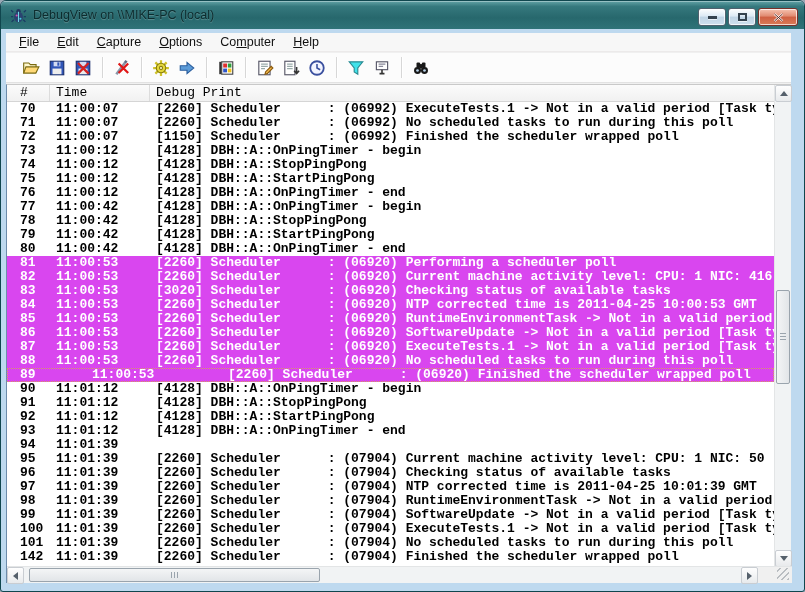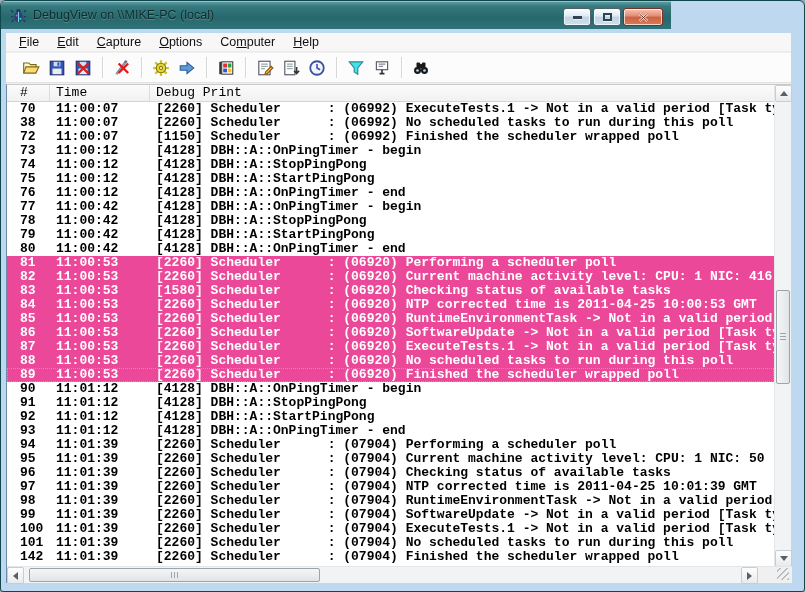--- a/index.html
+++ b/index.html
@@ -9,21 +9,21 @@
     background:#bed9ef;
     border:1px solid #10464e;
     border-radius:6px 6px 3px 3px;
     overflow:hidden;
     font-family:"Liberation Sans",sans-serif;
     cursor:default;
     -webkit-user-select:none;user-select:none;
   }
   
   .titlebar{
-    position:absolute;left:0;top:0;width:670px;height:28px;
+    position:absolute;left:0;top:0;width:805px;height:28px;
     background:linear-gradient(180deg,#63a3a7 0%,#35787d 20%,#27686d 60%,#2f7378 100%);
     box-shadow:inset 0 1px 0 rgba(255,255,255,.35);
     display:flex;align-items:center;
   }
   .app-icon{width:17px;height:17px;margin:0 6px 0 9px;flex:0 0 auto;}
   .title-text{font-size:12.5px;color:#0d2c2e;white-space:pre;text-shadow:0 1px 1px rgba(255,255,255,.25);}
   .winbtns{position:absolute;right:8px;top:7px;display:flex;gap:2px;}
   .wbtn{
     width:28px;height:18px;border:1px solid #50616e;border-radius:3px;
     background:linear-gradient(180deg,#fdfefe 0%,#dceaf5 45%,#bfd4e5 50%,#cfe0ee 100%);
@@ -66,22 +66,22 @@
   .hc{overflow:hidden;}
   .hc-num{width:43px;padding-left:13px;border-right:1px solid #dcdcdc;}
   .hc-time{width:100px;padding-left:6px;border-right:1px solid #dcdcdc;}
   .hc-dbg{flex:1;padding-left:6px;}
   .rows{position:absolute;left:0;top:17px;right:17px;height:462px;overflow:hidden;background:#fff;}
   .row{
     height:14px;display:flex;white-space:pre;overflow:hidden;
     font-family:"Liberation Mono","DejaVu Sans Mono",monospace;
     font-size:13px;line-height:14px;color:#000;font-weight:bold;
   }
-  .row.sel{background:#ec4899;color:#fff;}
-  .row.focus{outline:1px dotted #d79b62;outline-offset:-1px;}
+  .row.sel{background:#d946ef;color:#fff;}
+  .row.focus{outline:1px dotted #d79b62;outline-offset:-1px;gap:36px;}
   .c-num{width:43px;padding-left:13px;overflow:hidden;flex:0 0 auto;}
   .c-time{width:100px;padding-left:6px;overflow:hidden;flex:0 0 auto;}
   .c-dbg{flex:1;padding-left:6px;overflow:hidden;}
   
   .vscroll{position:absolute;right:0;top:0;width:17px;height:482px;background:#f1f3f4;border-left:1px solid #e3e5e6;}
   .hscroll{position:absolute;left:0;bottom:0;height:17px;width:751px;background:#f1f3f4;border-top:1px solid #e3e5e6;}
   .corner{position:absolute;left:751px;bottom:0;height:17px;width:34px;background:#f0f0f0;border-top:1px solid #e3e5e6;}
   .sbtn{position:absolute;width:17px;height:17px;background:linear-gradient(180deg,#fefefe,#e8eaec);border:1px solid #c9cdd2;border-radius:2px;display:flex;align-items:center;justify-content:center;}
   .vscroll .up{top:0;left:0;}
   .vscroll .down{bottom:0;left:0;}
@@ -261,44 +261,44 @@
 
     <div class="listarea">
       <div class="lv-header">
         <div class="hc hc-num">#</div>
         <div class="hc hc-time">Time</div>
         <div class="hc hc-dbg">Debug Print</div>
       </div>
 
       <div class="rows">
           <div class="row"><span class="c-num">70</span><span class="c-time">11:00:07</span><span class="c-dbg">[2260] Scheduler      : (06992) ExecuteTests.1 -&gt; Not in a valid period [Task ty</span></div>
-          <div class="row"><span class="c-num">38</span><span class="c-time">11:00:07</span><span class="c-dbg">[2260] Scheduler      : (06992) No scheduled tasks to run during this poll</span></div>
+          <div class="row"><span class="c-num">71</span><span class="c-time">11:00:07</span><span class="c-dbg">[2260] Scheduler      : (06992) No scheduled tasks to run during this poll</span></div>
           <div class="row"><span class="c-num">72</span><span class="c-time">11:00:07</span><span class="c-dbg">[1150] Scheduler      : (06992) Finished the scheduler wrapped poll</span></div>
           <div class="row"><span class="c-num">73</span><span class="c-time">11:00:12</span><span class="c-dbg">[4128] DBH::A::OnPingTimer - begin</span></div>
           <div class="row"><span class="c-num">74</span><span class="c-time">11:00:12</span><span class="c-dbg">[4128] DBH::A::StopPingPong</span></div>
           <div class="row"><span class="c-num">75</span><span class="c-time">11:00:12</span><span class="c-dbg">[4128] DBH::A::StartPingPong</span></div>
           <div class="row"><span class="c-num">76</span><span class="c-time">11:00:12</span><span class="c-dbg">[4128] DBH::A::OnPingTimer - end</span></div>
           <div class="row"><span class="c-num">77</span><span class="c-time">11:00:42</span><span class="c-dbg">[4128] DBH::A::OnPingTimer - begin</span></div>
           <div class="row"><span class="c-num">78</span><span class="c-time">11:00:42</span><span class="c-dbg">[4128] DBH::A::StopPingPong</span></div>
           <div class="row"><span class="c-num">79</span><span class="c-time">11:00:42</span><span class="c-dbg">[4128] DBH::A::StartPingPong</span></div>
           <div class="row"><span class="c-num">80</span><span class="c-time">11:00:42</span><span class="c-dbg">[4128] DBH::A::OnPingTimer - end</span></div>
           <div class="row sel"><span class="c-num">81</span><span class="c-time">11:00:53</span><span class="c-dbg">[2260] Scheduler      : (06920) Performing a scheduler poll</span></div>
           <div class="row sel"><span class="c-num">82</span><span class="c-time">11:00:53</span><span class="c-dbg">[2260] Scheduler      : (06920) Current machine activity level: CPU: 1 NIC: 416</span></div>
-          <div class="row sel"><span class="c-num">83</span><span class="c-time">11:00:53</span><span class="c-dbg">[1580] Scheduler      : (06920) Checking status of available tasks</span></div>
+          <div class="row sel"><span class="c-num">83</span><span class="c-time">11:00:53</span><span class="c-dbg">[3020] Scheduler      : (06920) Checking status of available tasks</span></div>
           <div class="row sel"><span class="c-num">84</span><span class="c-time">11:00:53</span><span class="c-dbg">[2260] Scheduler      : (06920) NTP corrected time is 2011-04-25 10:00:53 GMT</span></div>
           <div class="row sel"><span class="c-num">85</span><span class="c-time">11:00:53</span><span class="c-dbg">[2260] Scheduler      : (06920) RuntimeEnvironmentTask -&gt; Not in a valid period</span></div>
           <div class="row sel"><span class="c-num">86</span><span class="c-time">11:00:53</span><span class="c-dbg">[2260] Scheduler      : (06920) SoftwareUpdate -&gt; Not in a valid period [Task ty</span></div>
           <div class="row sel"><span class="c-num">87</span><span class="c-time">11:00:53</span><span class="c-dbg">[2260] Scheduler      : (06920) ExecuteTests.1 -&gt; Not in a valid period [Task ty</span></div>
           <div class="row sel"><span class="c-num">88</span><span class="c-time">11:00:53</span><span class="c-dbg">[2260] Scheduler      : (06920) No scheduled tasks to run during this poll</span></div>
           <div class="row sel focus"><span class="c-num">89</span><span class="c-time">11:00:53</span><span class="c-dbg">[2260] Scheduler      : (06920) Finished the scheduler wrapped poll</span></div>
           <div class="row"><span class="c-num">90</span><span class="c-time">11:01:12</span><span class="c-dbg">[4128] DBH::A::OnPingTimer - begin</span></div>
           <div class="row"><span class="c-num">91</span><span class="c-time">11:01:12</span><span class="c-dbg">[4128] DBH::A::StopPingPong</span></div>
           <div class="row"><span class="c-num">92</span><span class="c-time">11:01:12</span><span class="c-dbg">[4128] DBH::A::StartPingPong</span></div>
           <div class="row"><span class="c-num">93</span><span class="c-time">11:01:12</span><span class="c-dbg">[4128] DBH::A::OnPingTimer - end</span></div>
-          <div class="row"><span class="c-num">94</span><span class="c-time">11:01:39</span><span class="c-dbg">[2260] Scheduler      : (07904) Performing a scheduler poll</span></div>
+          <div class="row"><span class="c-num">94</span><span class="c-time">11:01:39</span></div>
           <div class="row"><span class="c-num">95</span><span class="c-time">11:01:39</span><span class="c-dbg">[2260] Scheduler      : (07904) Current machine activity level: CPU: 1 NIC: 50 [</span></div>
           <div class="row"><span class="c-num">96</span><span class="c-time">11:01:39</span><span class="c-dbg">[2260] Scheduler      : (07904) Checking status of available tasks</span></div>
           <div class="row"><span class="c-num">97</span><span class="c-time">11:01:39</span><span class="c-dbg">[2260] Scheduler      : (07904) NTP corrected time is 2011-04-25 10:01:39 GMT</span></div>
           <div class="row"><span class="c-num">98</span><span class="c-time">11:01:39</span><span class="c-dbg">[2260] Scheduler      : (07904) RuntimeEnvironmentTask -&gt; Not in a valid period</span></div>
           <div class="row"><span class="c-num">99</span><span class="c-time">11:01:39</span><span class="c-dbg">[2260] Scheduler      : (07904) SoftwareUpdate -&gt; Not in a valid period [Task ty</span></div>
           <div class="row"><span class="c-num">100</span><span class="c-time">11:01:39</span><span class="c-dbg">[2260] Scheduler      : (07904) ExecuteTests.1 -&gt; Not in a valid period [Task ty</span></div>
           <div class="row"><span class="c-num">101</span><span class="c-time">11:01:39</span><span class="c-dbg">[2260] Scheduler      : (07904) No scheduled tasks to run during this poll</span></div>
           <div class="row"><span class="c-num">142</span><span class="c-time">11:01:39</span><span class="c-dbg">[2260] Scheduler      : (07904) Finished the scheduler wrapped poll</span></div>
         </div>
 

